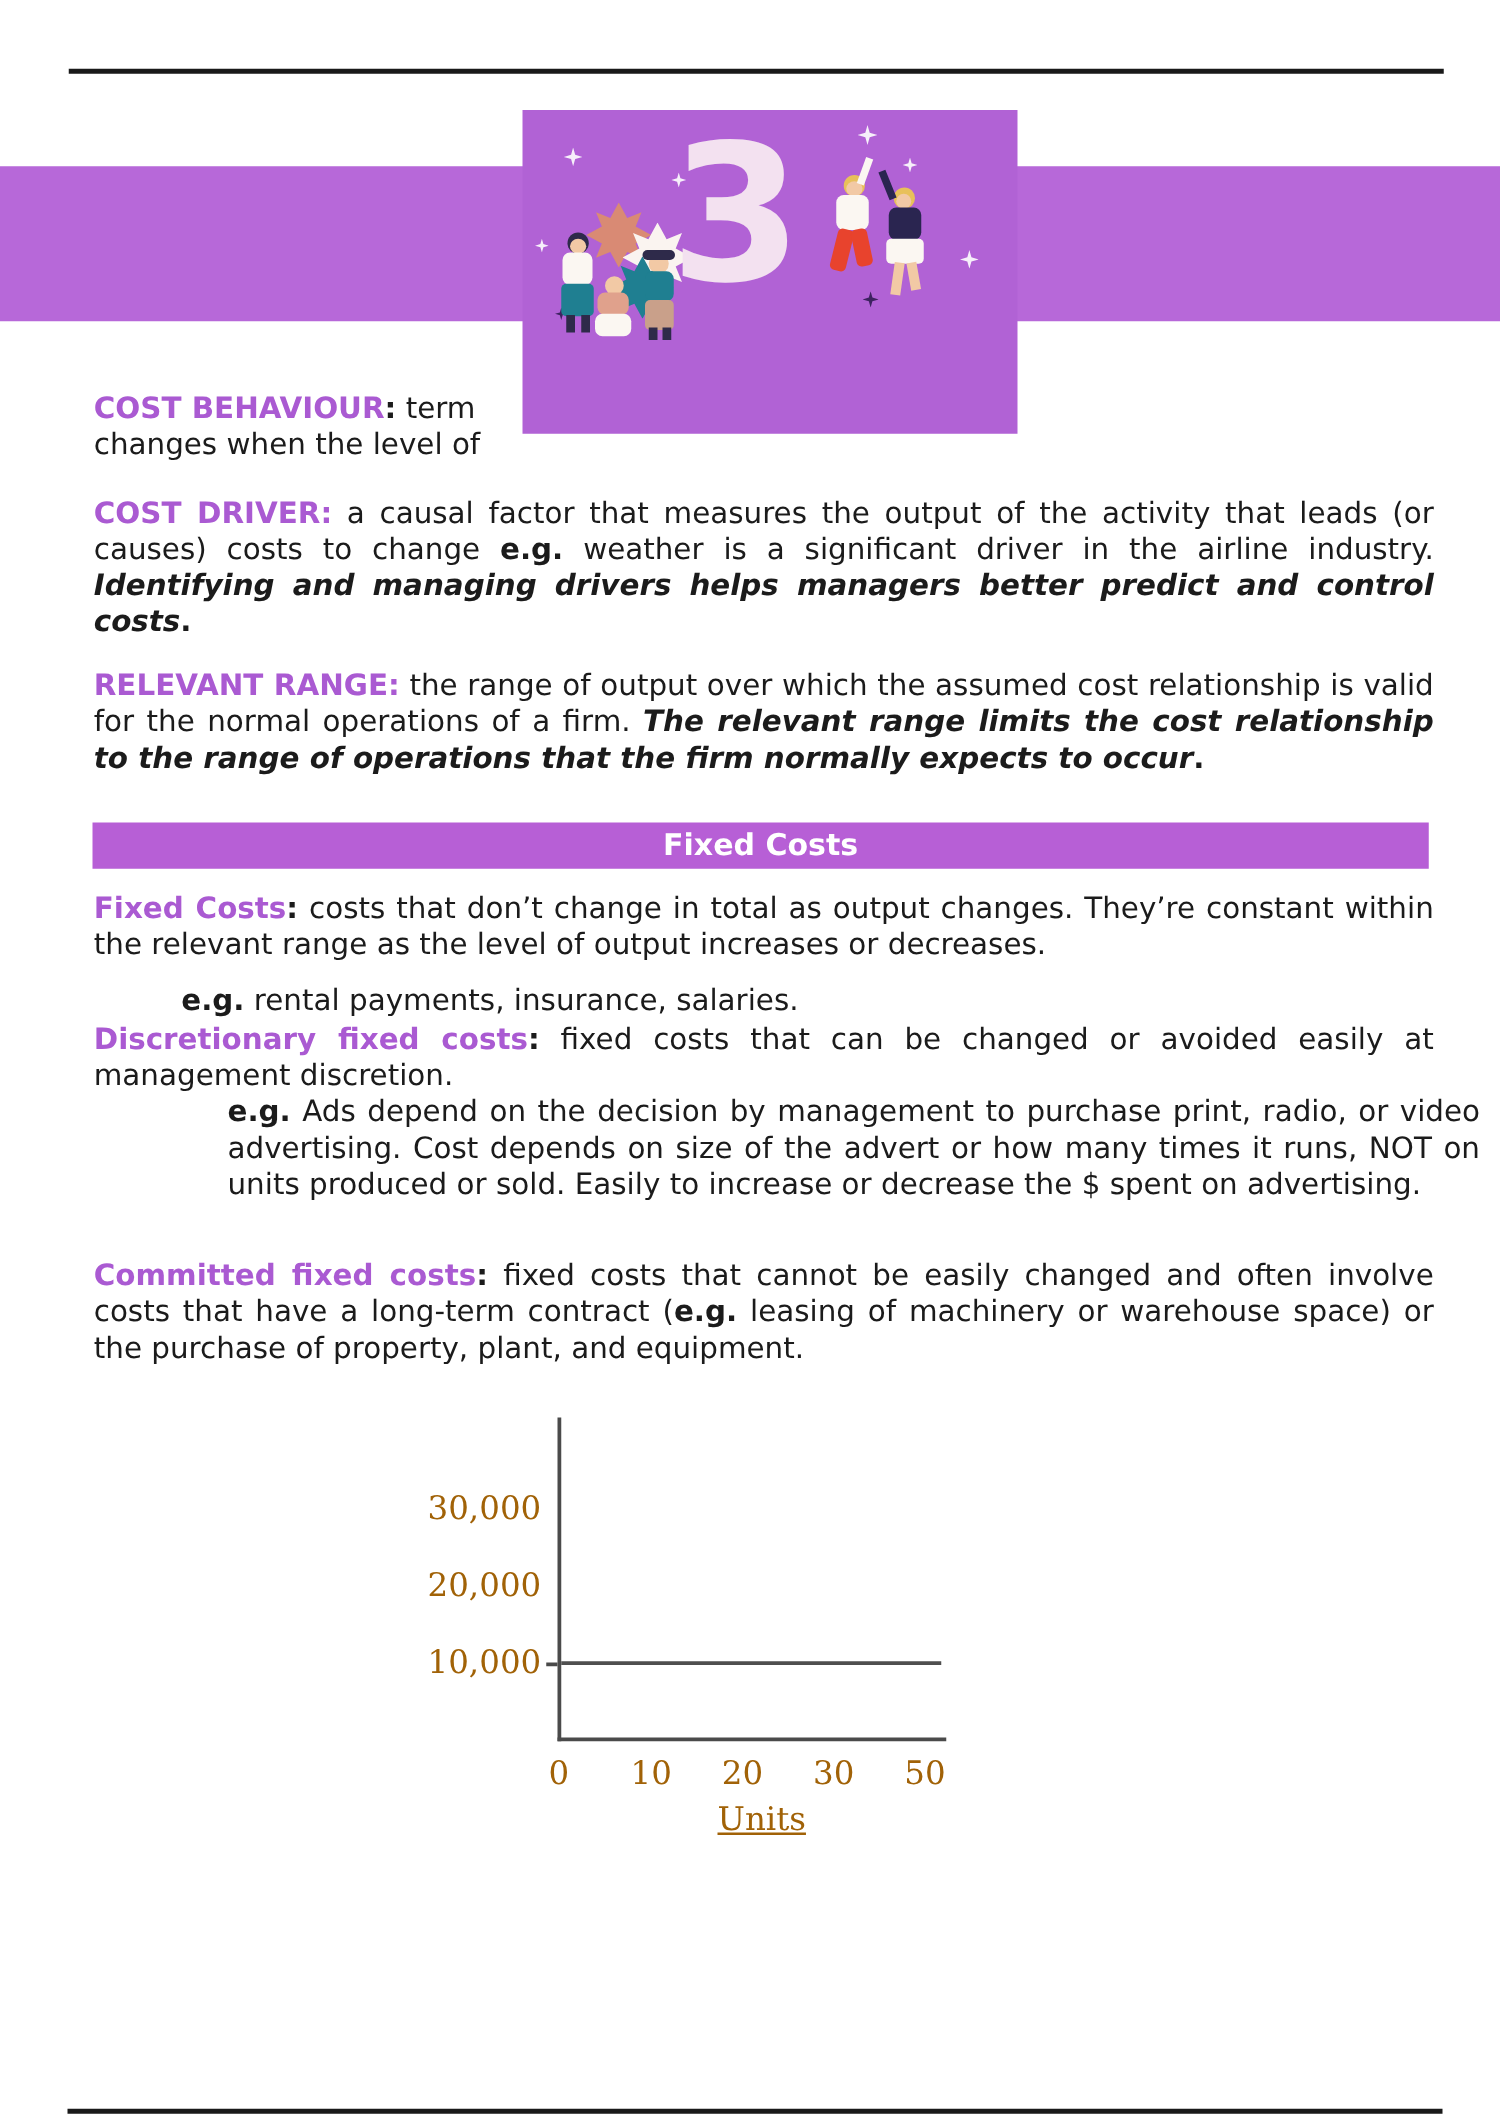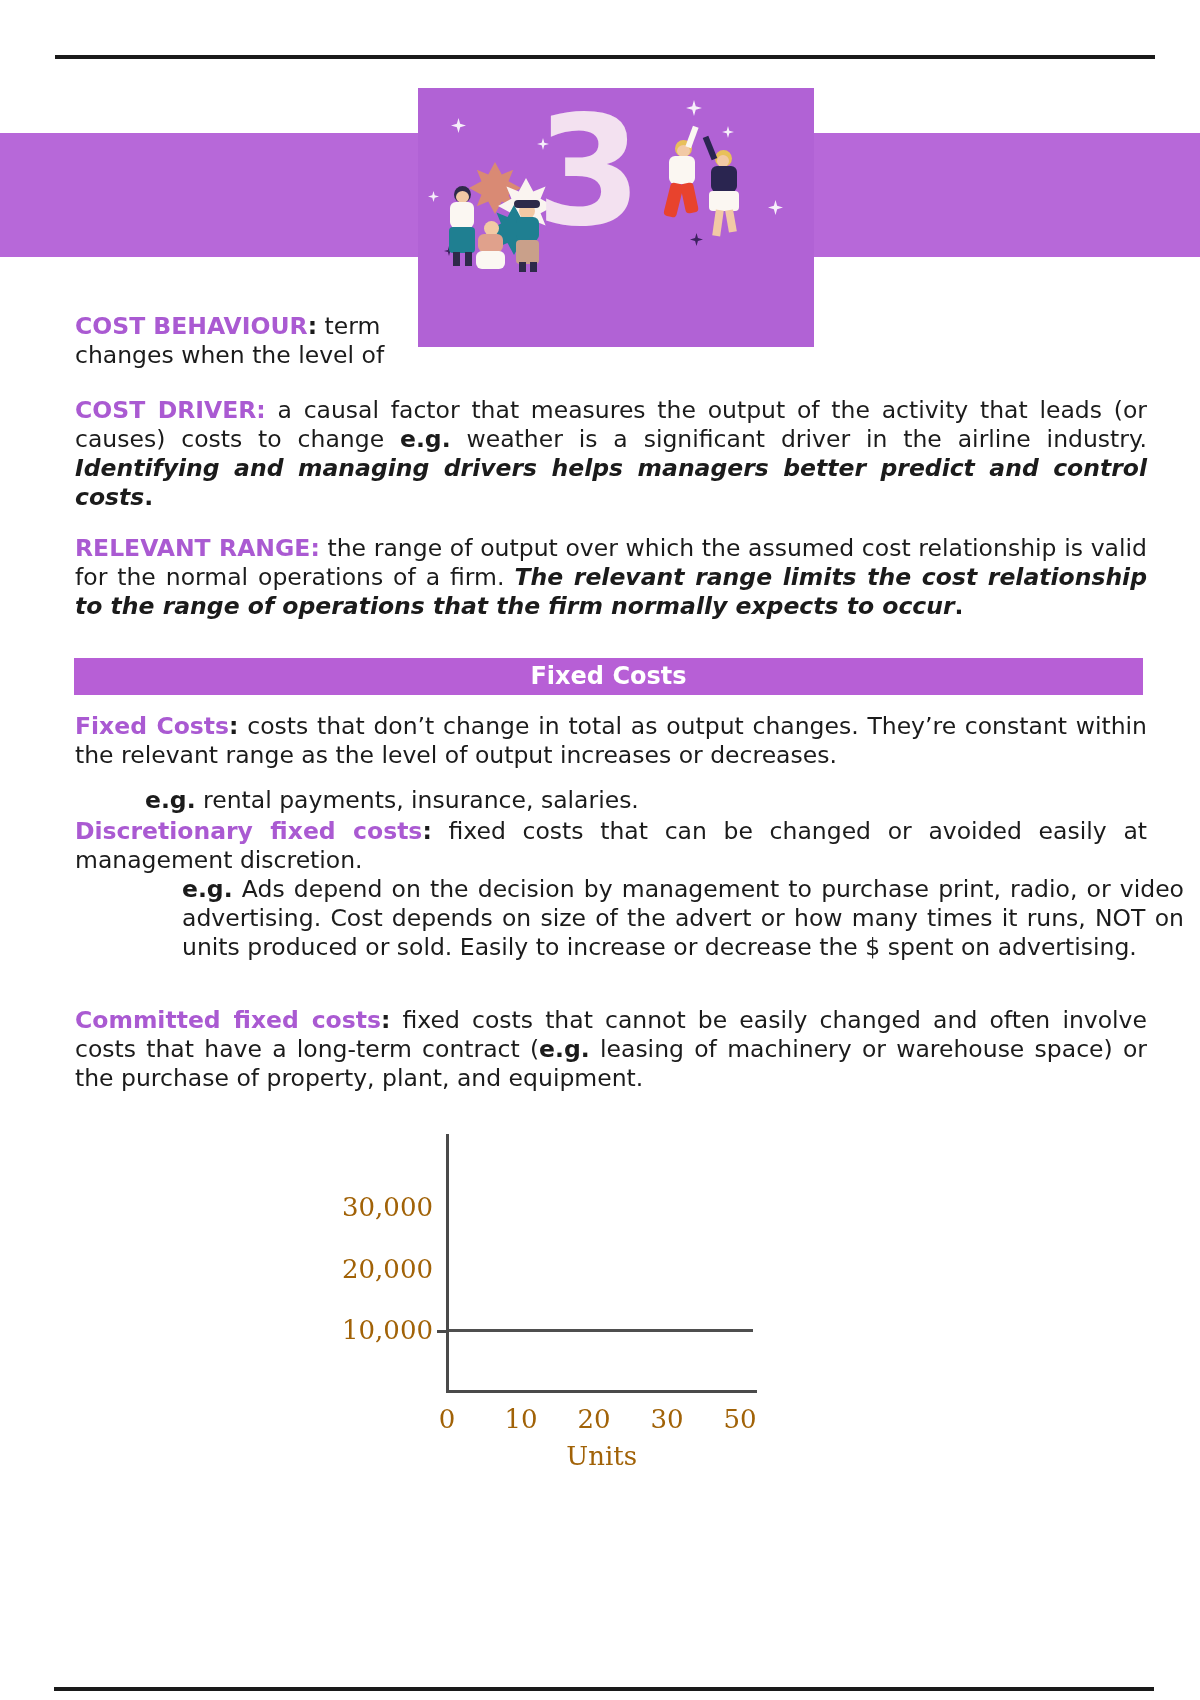--- a/index.html
+++ b/index.html
@@ -118,18 +118,18 @@
   <div class="abs" style="left:449px;top:1329px;width:304px;height:3px;background:#4f4f4f;"></div>
   <div class="abs" style="left:437px;top:1330px;width:9px;height:3px;background:#4a4a4a;"></div>
   <div class="abs serif ylab" style="left:320px;top:1192px;">30,000</div>
   <div class="abs serif ylab" style="left:320px;top:1254px;">20,000</div>
   <div class="abs serif ylab" style="left:320px;top:1315px;">10,000</div>
   <div class="abs serif xlab" style="left:417px;top:1404px;">0</div>
   <div class="abs serif xlab" style="left:491px;top:1404px;">10</div>
   <div class="abs serif xlab" style="left:564px;top:1404px;">20</div>
   <div class="abs serif xlab" style="left:637px;top:1404px;">30</div>
   <div class="abs serif xlab" style="left:710px;top:1404px;">50</div>
-  <div class="abs serif" style="left:537px;top:1441px;width:100px;text-align:right;">Units</div>
+  <div class="abs serif" style="left:574px;top:1441px;width:100px;text-align:left;text-decoration:underline;">Units</div>
 
 
   <div class="abs rule" style="left:54px;top:1687px;width:1100px;"></div>
 
 </div>
 
 </body></html>

